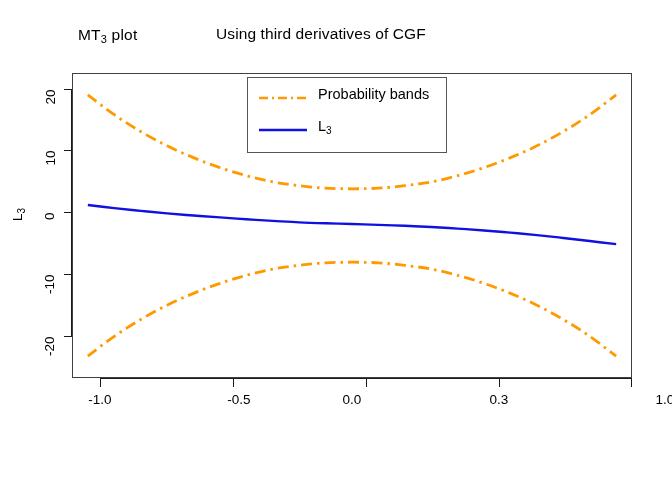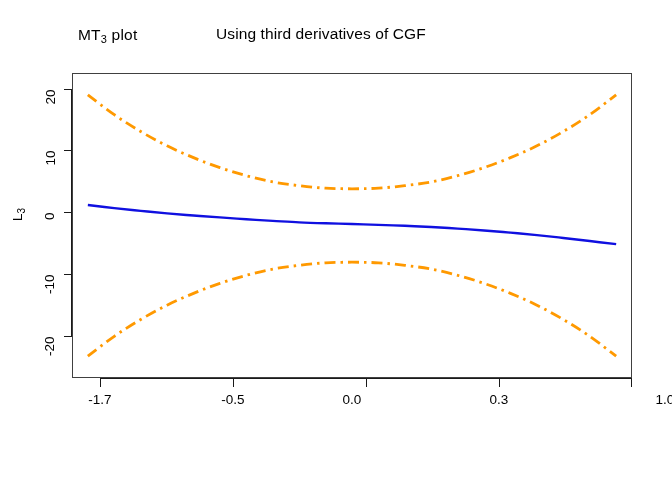--- a/index.html
+++ b/index.html
@@ -187,22 +187,40 @@
 
   <div class="yaxis-title"><span>L</span><span class="sub">3</span></div>
 
   <div class="xtick-axisline"></div>
   <div class="xtick-mark" style="left:100px"></div>
   <div class="xtick-mark" style="left:233px"></div>
   <div class="xtick-mark" style="left:366px"></div>
   <div class="xtick-mark" style="left:499px"></div>
   <div class="xtick-mark" style="left:631px"></div>
 
-  <div class="xtick-label" style="left:100px">-1.7</div>
-  <div class="xtick-label" style="left:233px">-0.5</div>
+  <div class="xtick-label" style="left:100px">-1.0</div>
+  <div class="xtick-label" style="left:239px">-0.5</div>
   <div class="xtick-label" style="left:352px">0.0</div>
   <div class="xtick-label" style="left:499px">0.3</div>
   <div class="xtick-label" style="left:665px">1.0</div>
 
   <div class="xaxis-title">t</div>
 
+  <div class="legend">
+    <div class="legend-row r0">
+      <div class="legend-swatch">
+        <svg width="48" height="6" viewBox="0 0 48 6">
+            <line x1="0" y1="3" x2="48" y2="3" stroke="#FF9900" stroke-width="2.6" stroke-dasharray="9 4 2 4"></line>
+          </svg>
+      </div>
+      <div class="legend-label">Probability  bands</div>
+    </div>
+    <div class="legend-row r1">
+      <div class="legend-swatch">
+        <svg width="48" height="6" viewBox="0 0 48 6">
+            <line x1="0" y1="3" x2="48" y2="3" stroke="#1010E0" stroke-width="2.6"></line>
+          </svg>
+      </div>
+      <div class="legend-label"><span>L</span><span class="sub">3</span></div>
+    </div>
+  </div>
 
 </div>
 
 </body></html>

